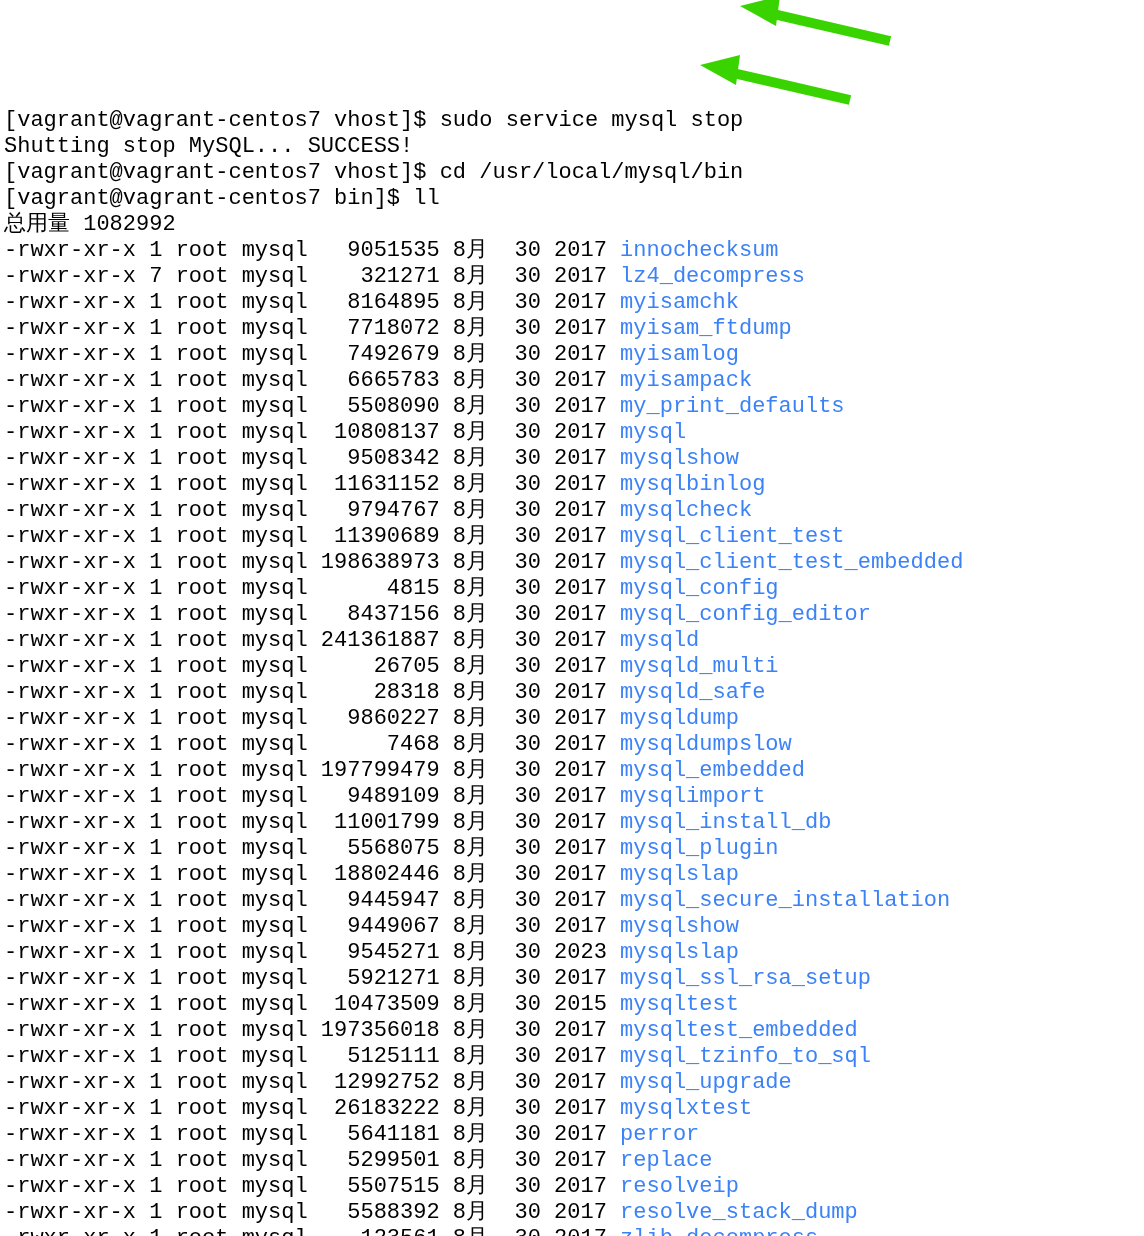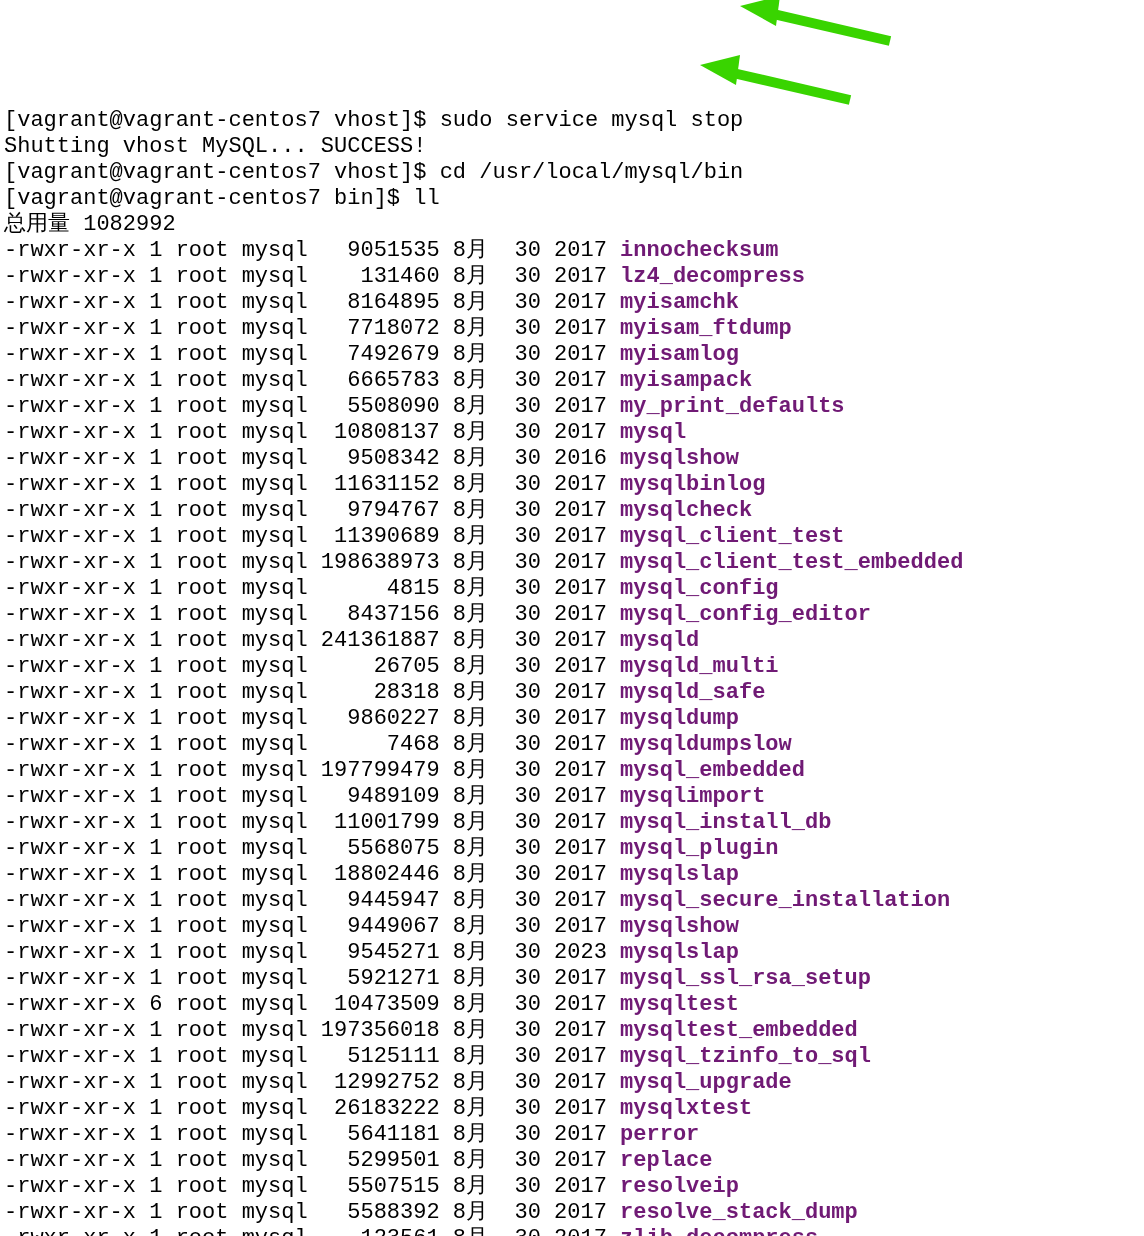--- a/index.html
+++ b/index.html
@@ -10,68 +10,68 @@
     font-size: 22px;
     line-height: 26px;
     color: #000000;
     white-space: pre;
     position: relative;
   }
   .term {
     white-space: pre;
   }
   .green {
-    color: #701a75;
-    font-weight: bold;
+    color: #3b82f6;
+    font-weight: normal;
   }
   .arrow {
     position: absolute;
     pointer-events: none;
   }
 </style>
 </head>
 <body>
 
 
 
 <div class="term" id="terminal"><span>[vagrant@vagrant-centos7 vhost]$ </span><span>sudo service mysql stop</span>
-<span>Shutting vhost MySQL... SUCCESS!</span>
+<span>Shutting stop MySQL... SUCCESS!</span>
 <span>[vagrant@vagrant-centos7 vhost]$ </span><span>cd /usr/local/mysql/bin</span>
 <span>[vagrant@vagrant-centos7 bin]$ </span><span>ll</span>
 <span>总用量 1082992</span>
 <span>-rwxr-xr-x 1 root mysql   9051535 8月  30 2017 </span><span class="green">innochecksum</span>
-<span>-rwxr-xr-x 1 root mysql    131460 8月  30 2017 </span><span class="green">lz4_decompress</span>
+<span>-rwxr-xr-x 7 root mysql    321271 8月  30 2017 </span><span class="green">lz4_decompress</span>
 <span>-rwxr-xr-x 1 root mysql   8164895 8月  30 2017 </span><span class="green">myisamchk</span>
 <span>-rwxr-xr-x 1 root mysql   7718072 8月  30 2017 </span><span class="green">myisam_ftdump</span>
 <span>-rwxr-xr-x 1 root mysql   7492679 8月  30 2017 </span><span class="green">myisamlog</span>
 <span>-rwxr-xr-x 1 root mysql   6665783 8月  30 2017 </span><span class="green">myisampack</span>
 <span>-rwxr-xr-x 1 root mysql   5508090 8月  30 2017 </span><span class="green">my_print_defaults</span>
 <span>-rwxr-xr-x 1 root mysql  10808137 8月  30 2017 </span><span class="green">mysql</span>
-<span>-rwxr-xr-x 1 root mysql   9508342 8月  30 2016 </span><span class="green">mysqlshow</span>
+<span>-rwxr-xr-x 1 root mysql   9508342 8月  30 2017 </span><span class="green">mysqlshow</span>
 <span>-rwxr-xr-x 1 root mysql  11631152 8月  30 2017 </span><span class="green">mysqlbinlog</span>
 <span>-rwxr-xr-x 1 root mysql   9794767 8月  30 2017 </span><span class="green">mysqlcheck</span>
 <span>-rwxr-xr-x 1 root mysql  11390689 8月  30 2017 </span><span class="green">mysql_client_test</span>
 <span>-rwxr-xr-x 1 root mysql 198638973 8月  30 2017 </span><span class="green">mysql_client_test_embedded</span>
 <span>-rwxr-xr-x 1 root mysql      4815 8月  30 2017 </span><span class="green">mysql_config</span>
 <span>-rwxr-xr-x 1 root mysql   8437156 8月  30 2017 </span><span class="green">mysql_config_editor</span>
 <span>-rwxr-xr-x 1 root mysql 241361887 8月  30 2017 </span><span class="green">mysqld</span>
 <span>-rwxr-xr-x 1 root mysql     26705 8月  30 2017 </span><span class="green">mysqld_multi</span>
 <span>-rwxr-xr-x 1 root mysql     28318 8月  30 2017 </span><span class="green">mysqld_safe</span>
 <span>-rwxr-xr-x 1 root mysql   9860227 8月  30 2017 </span><span class="green">mysqldump</span>
 <span>-rwxr-xr-x 1 root mysql      7468 8月  30 2017 </span><span class="green">mysqldumpslow</span>
 <span>-rwxr-xr-x 1 root mysql 197799479 8月  30 2017 </span><span class="green">mysql_embedded</span>
 <span>-rwxr-xr-x 1 root mysql   9489109 8月  30 2017 </span><span class="green">mysqlimport</span>
 <span>-rwxr-xr-x 1 root mysql  11001799 8月  30 2017 </span><span class="green">mysql_install_db</span>
 <span>-rwxr-xr-x 1 root mysql   5568075 8月  30 2017 </span><span class="green">mysql_plugin</span>
 <span>-rwxr-xr-x 1 root mysql  18802446 8月  30 2017 </span><span class="green">mysqlslap</span>
 <span>-rwxr-xr-x 1 root mysql   9445947 8月  30 2017 </span><span class="green">mysql_secure_installation</span>
 <span>-rwxr-xr-x 1 root mysql   9449067 8月  30 2017 </span><span class="green">mysqlshow</span>
 <span>-rwxr-xr-x 1 root mysql   9545271 8月  30 2023 </span><span class="green">mysqlslap</span>
 <span>-rwxr-xr-x 1 root mysql   5921271 8月  30 2017 </span><span class="green">mysql_ssl_rsa_setup</span>
-<span>-rwxr-xr-x 6 root mysql  10473509 8月  30 2017 </span><span class="green">mysqltest</span>
+<span>-rwxr-xr-x 1 root mysql  10473509 8月  30 2015 </span><span class="green">mysqltest</span>
 <span>-rwxr-xr-x 1 root mysql 197356018 8月  30 2017 </span><span class="green">mysqltest_embedded</span>
 <span>-rwxr-xr-x 1 root mysql   5125111 8月  30 2017 </span><span class="green">mysql_tzinfo_to_sql</span>
 <span>-rwxr-xr-x 1 root mysql  12992752 8月  30 2017 </span><span class="green">mysql_upgrade</span>
 <span>-rwxr-xr-x 1 root mysql  26183222 8月  30 2017 </span><span class="green">mysqlxtest</span>
 <span>-rwxr-xr-x 1 root mysql   5641181 8月  30 2017 </span><span class="green">perror</span>
 <span>-rwxr-xr-x 1 root mysql   5299501 8月  30 2017 </span><span class="green">replace</span>
 <span>-rwxr-xr-x 1 root mysql   5507515 8月  30 2017 </span><span class="green">resolveip</span>
 <span>-rwxr-xr-x 1 root mysql   5588392 8月  30 2017 </span><span class="green">resolve_stack_dump</span>
 <span>-rwxr-xr-x 1 root mysql    123561 8月  30 2017 </span><span class="green">zlib_decompress</span>
 </div>

